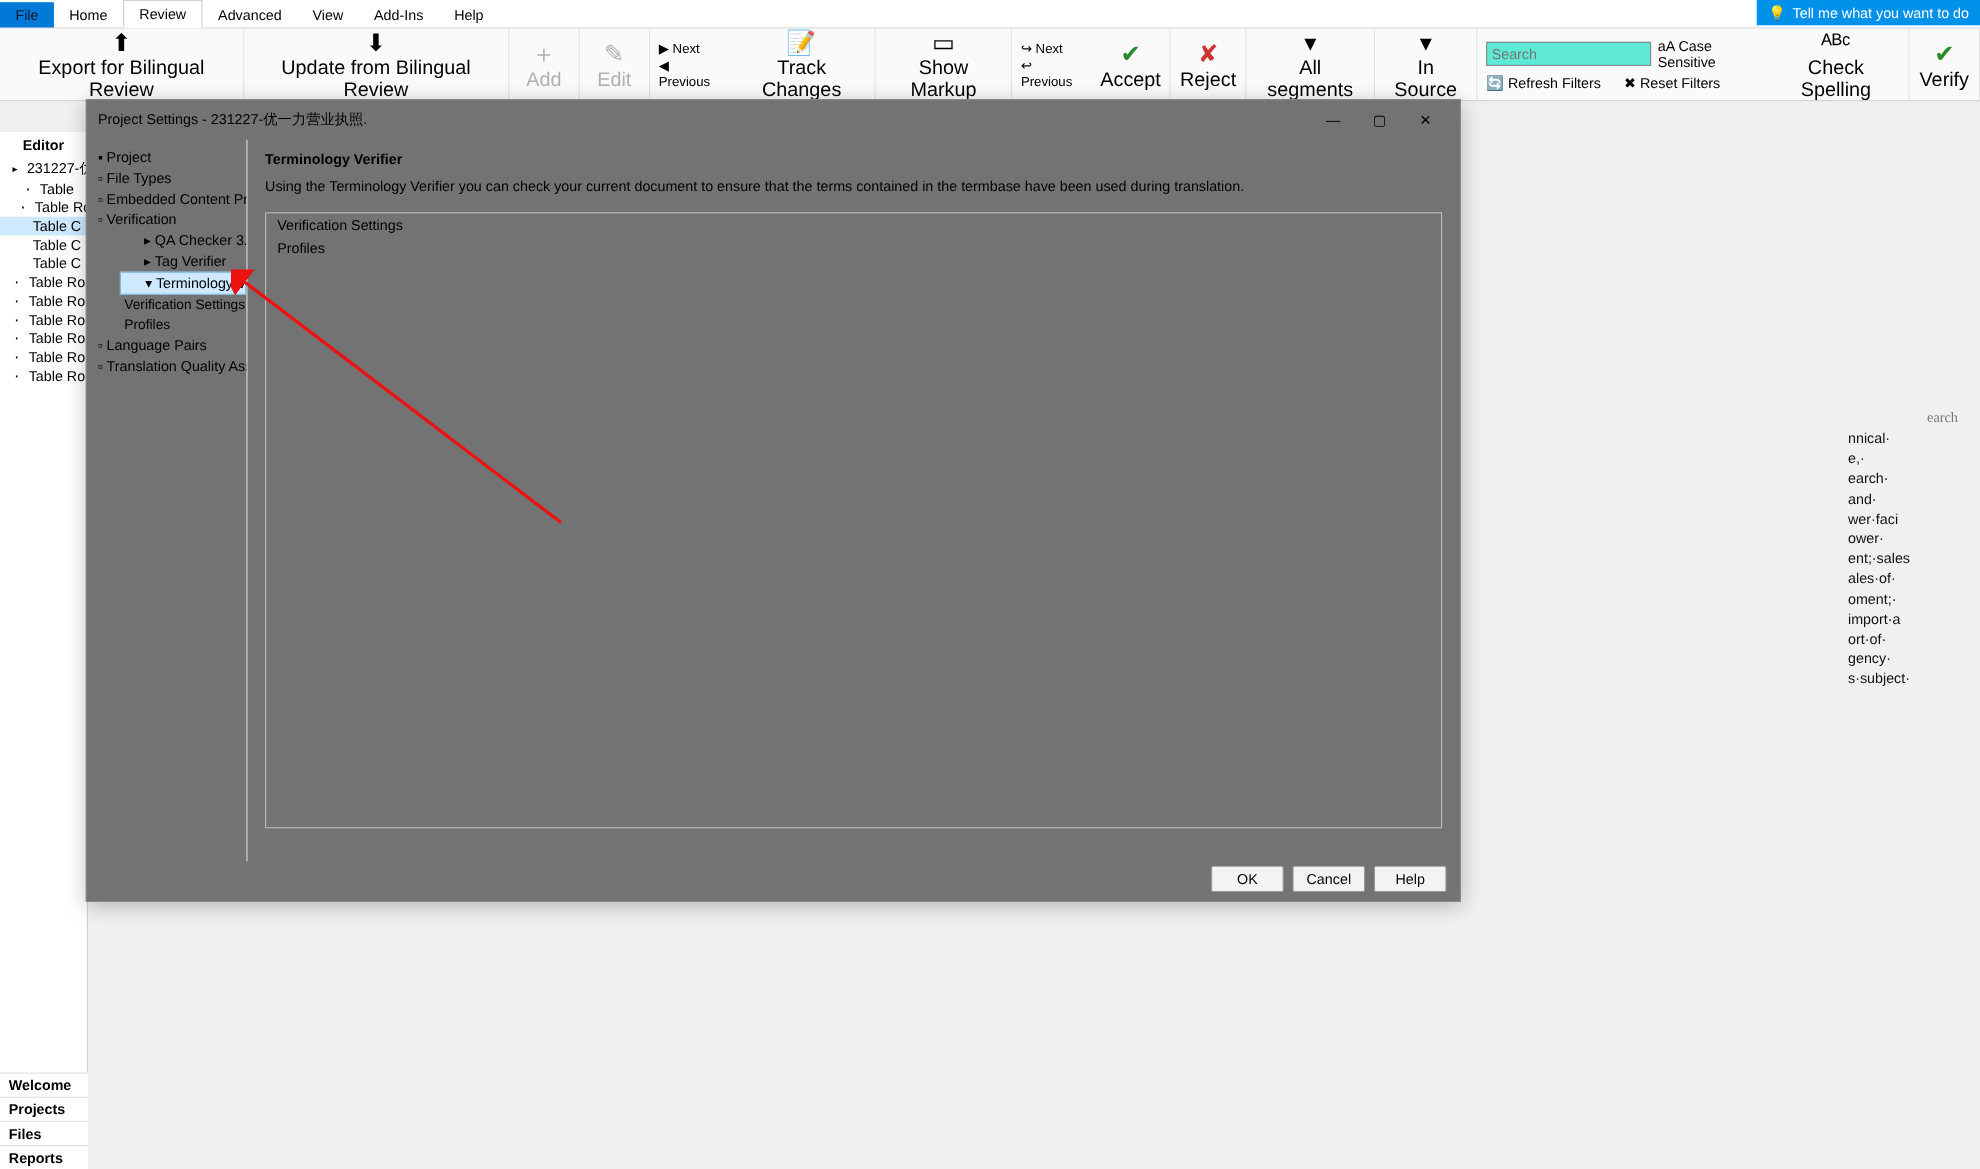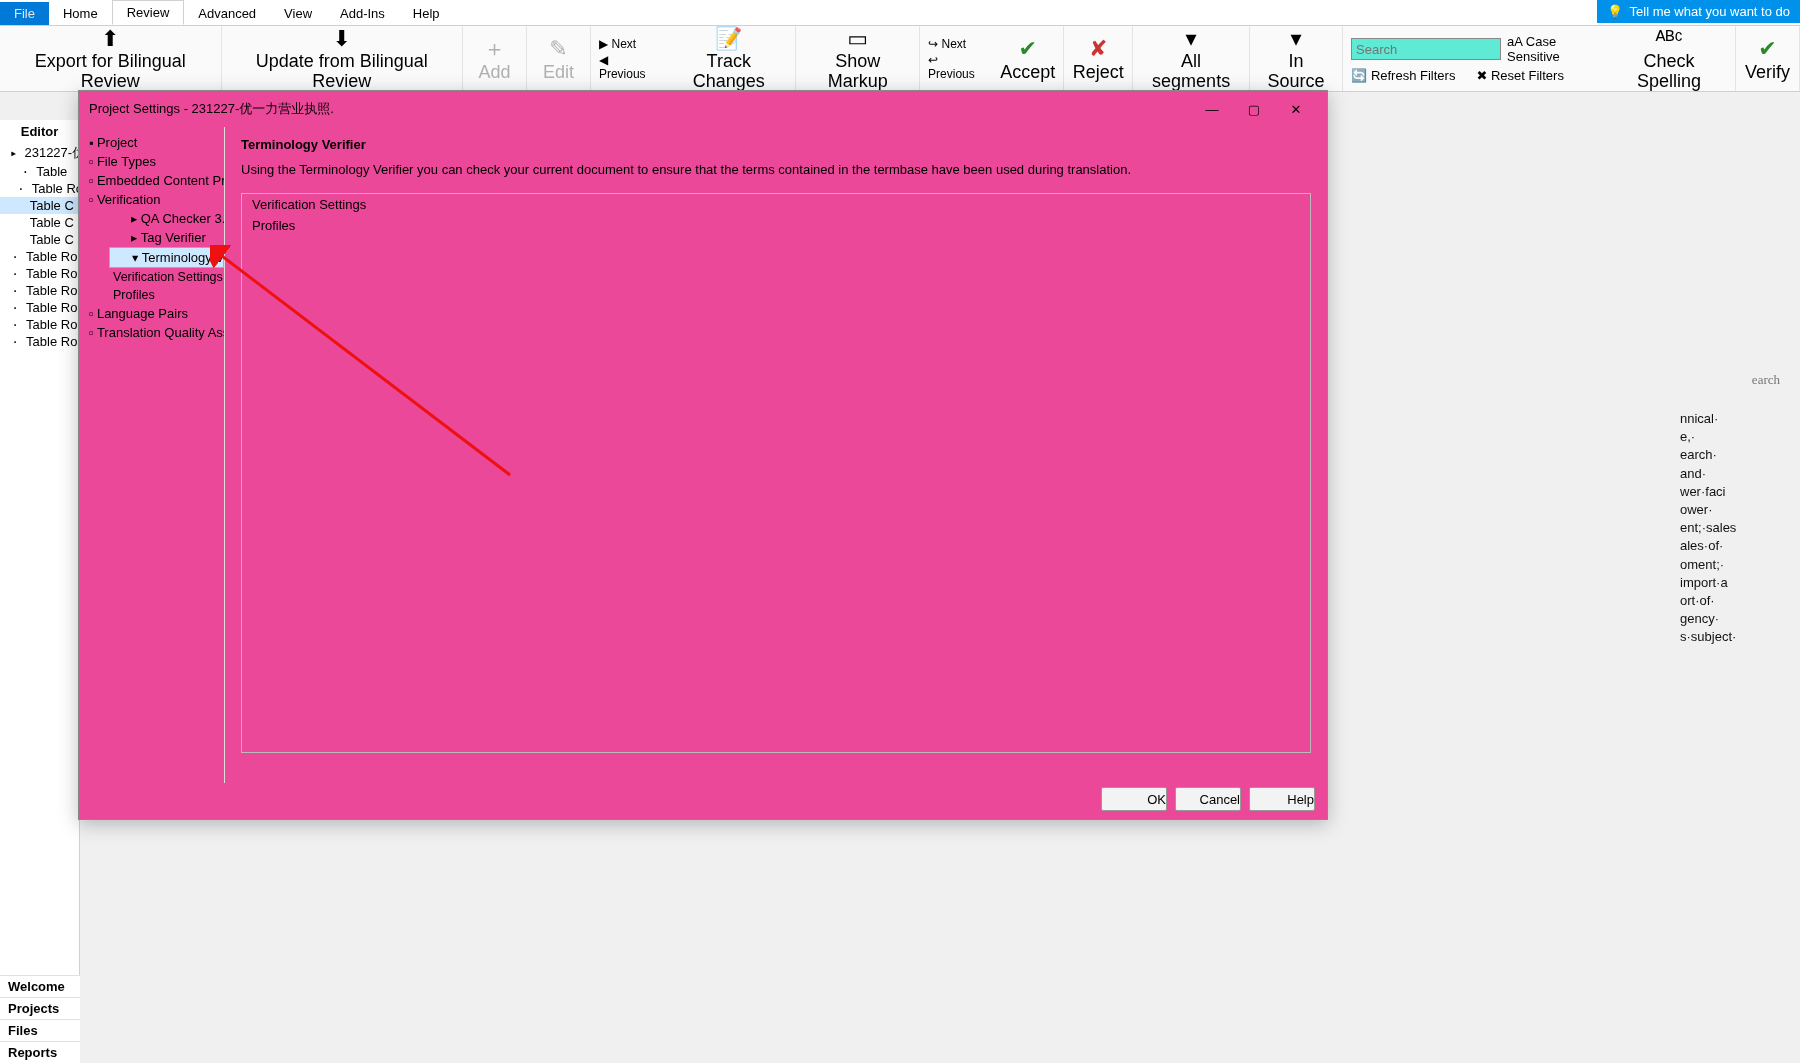--- a/index.html
+++ b/index.html
@@ -1,21 +1,21 @@
 <!DOCTYPE html>
 <html><head>
 <meta charset="utf-8">
 <style>
 * { margin:0; padding:0; box-sizing:border-box; font-family:"Segoe UI",Tahoma,sans-serif; font-size:13px; }
 body { width:1800px; height:1063px; background:#f0f0f0; position:relative; overflow:hidden; }
 
 
 .tabs { display:flex; background:#fff; border-bottom:1px solid #d0d0d0; height:26px; align-items:flex-end; }
 .tab { padding:4px 14px; cursor:pointer; }
-.tab.file { background:#0079d7; color:#e5e5e5; }
+.tab.file { background:#0079d7; color:#0f172a; }
 .tab.active { border:1px solid #d0d0d0; border-bottom:1px solid #fff; background:#fff; }
 .tell-me { position:absolute; right:0; top:0; background:#0091ea; color:#fff; padding:4px 10px; display:flex; align-items:center; gap:6px; }
 
 
 .ribbon { display:flex; background:#fafafa; height:66px; border-bottom:1px solid #d0d0d0; overflow:hidden; }
 .rgrp { display:flex; flex-direction:column; align-items:center; justify-content:center; padding:0 10px; border-right:1px solid #e4e4e4; }
 .rgrp.big { min-width:64px; }
 .rgrp .ico { font-size:22px; height:28px; display:flex; align-items:center; }
 .rgrp .lbl { font-size:18px; text-align:center; line-height:1.1; }
 .rgrp.disabled { color:#b0b0b0; }
@@ -25,41 +25,41 @@
 
 
 .editor-panel { position:absolute; left:0; top:120px; width:80px; bottom:0; background:#fff; border-right:1px solid #d0d0d0; overflow:hidden;text-align:center; }
 .editor-panel h3 { font-weight:600; padding:4px 6px; }
 .editor-tree div { font-family:Consolas,monospace; font-size:12px; padding:1px 0 1px 10px; white-space:nowrap; }
 .editor-tree .sel { background:#cde8ff; }
 .bottom-nav { position:absolute; bottom:0; left:0; width:80px; background:#fff; }
 .bottom-nav div { padding:3px 8px; border-top:1px solid #e0e0e0; font-weight:600; }
 
 
-.doc-peek { position:absolute; right:0; top:410px; width:120px; font-family:"Times New Roman",serif; font-size:22px; line-height:1.4; color:#111; }
+.doc-peek { position:absolute; right:0; top:390px; width:120px; font-family:"Times New Roman",serif; font-size:22px; line-height:1.4; color:#111; }
 .search-peek { position:absolute; right:20px; top:372px; font-family:Consolas,serif; color:#777; }
 
 
-.dlg { position:absolute; left:78px; top:90px; width:1250px; height:730px; background:#ec4899; border:1px solid #888; box-shadow:0 4px 18px rgba(0,0,0,.25); }
+.dlg { position:absolute; left:78px; top:90px; width:1250px; height:730px; background:#737373; border:1px solid #888; box-shadow:0 4px 18px rgba(0,0,0,.25); }
 .dlg-title { display:flex; align-items:center; padding:6px 10px; font-size:13px; }
 .dlg-title .spacer { flex:1; }
 .dlg-title .wbtn { width:42px; height:24px; display:flex; align-items:center; justify-content:center; cursor:pointer; }
 .dlg-body { display:flex; height:calc(100% - 72px); }
 .dlg-tree { width:146px; border-right:1px solid #ddd; padding:6px 0; overflow:hidden; }
 .tnode { padding:2px 4px 2px 10px; white-space:nowrap; cursor:pointer; font-size:12.5px; }
 .tnode.indent1 { padding-left:22px;margin-left:30px; }
 .tnode.indent2 { padding-left:34px; }
 .tnode.sel { background:#cde8ff; border:1px solid #7ab8e0; }
 .dlg-main { flex:1; padding:10px 16px; }
 .dlg-main h4 { font-weight:600; margin-bottom:10px; }
 .dlg-main p { margin-bottom:16px; }
 .opt-list { border:1px solid #bbb; height:560px; }
 .opt-list div { padding:3px 10px; cursor:pointer; }
 .dlg-foot { position:absolute; bottom:8px; right:12px; display:flex; gap:8px; }
-.dlg-foot button { width:66px; height:24px; background:#f3f3f3; border:1px solid #999; border-radius:2px; cursor:pointer;text-align:right; }
+.dlg-foot button { width:66px; height:24px; background:#f3f3f3; border:1px solid #999; border-radius:2px; cursor:pointer; }
 
 
 .arrow { position:absolute; pointer-events:none; }
 </style>
 </head>
 <body>
 
 <div class="tabs">
   <div class="tab file">File</div>
   <div class="tab">Home</div>

